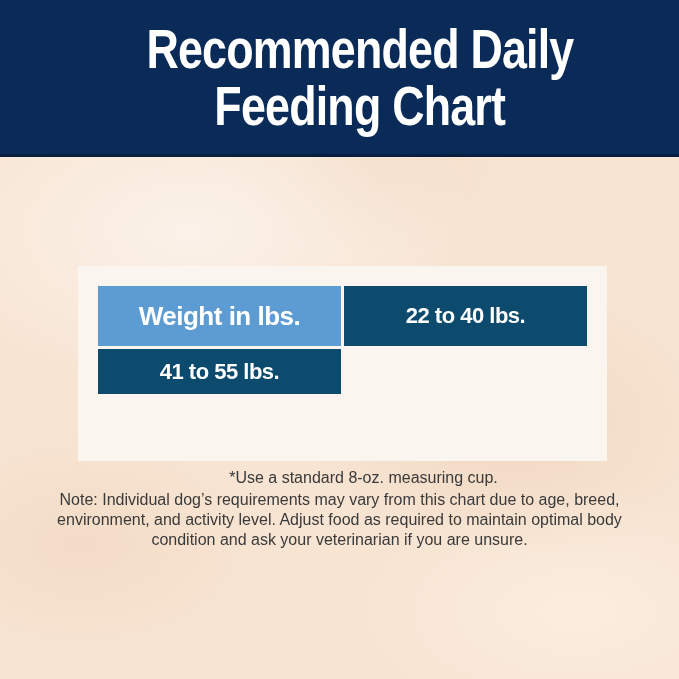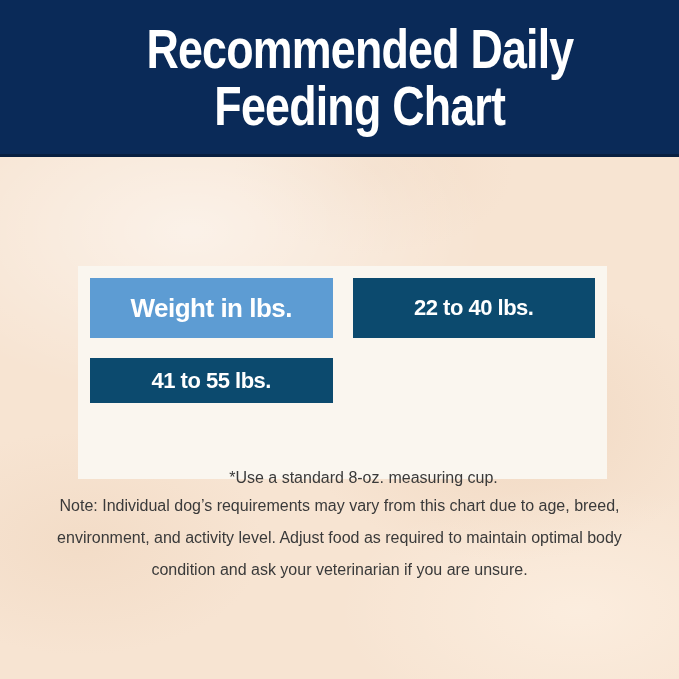--- a/index.html
+++ b/index.html
@@ -50,25 +50,25 @@
   }
 
   
   .feeding-table {
     position: absolute;
     left: 78px;
     top: 266px;
     width: 529px;
     box-sizing: border-box;
     background: #faf6ef;
-    padding: 12px;
+    padding: 20px;
     display: grid;
     grid-template-columns: 1fr 1fr;
     grid-template-rows: 60px 45px 44px;
-    gap: 20px;
+    gap: 3px;
   }
   .cell {
     display: flex;
     align-items: center;
     justify-content: center;
     color: #ffffff;
     text-align: center;
   }
   .cell.head {
     font-size: 26px;
@@ -96,21 +96,21 @@
   .cup-note {
     margin: 0;
     font-size: 16px;
     line-height: 24px;
     padding-left: 48px;
   }
   .vet-note {
     margin: 0 auto;
     width: 632px;
     font-size: 16px;
-    line-height: 32px;
+    line-height: 20px;
   }
 </style>
 </head>
 <body>
 
 <div class="canvas">
 
   <div class="header-band">
     <h1 class="title">Recommended Daily</h1>
     <h1 class="title">Feeding Chart</h1>

